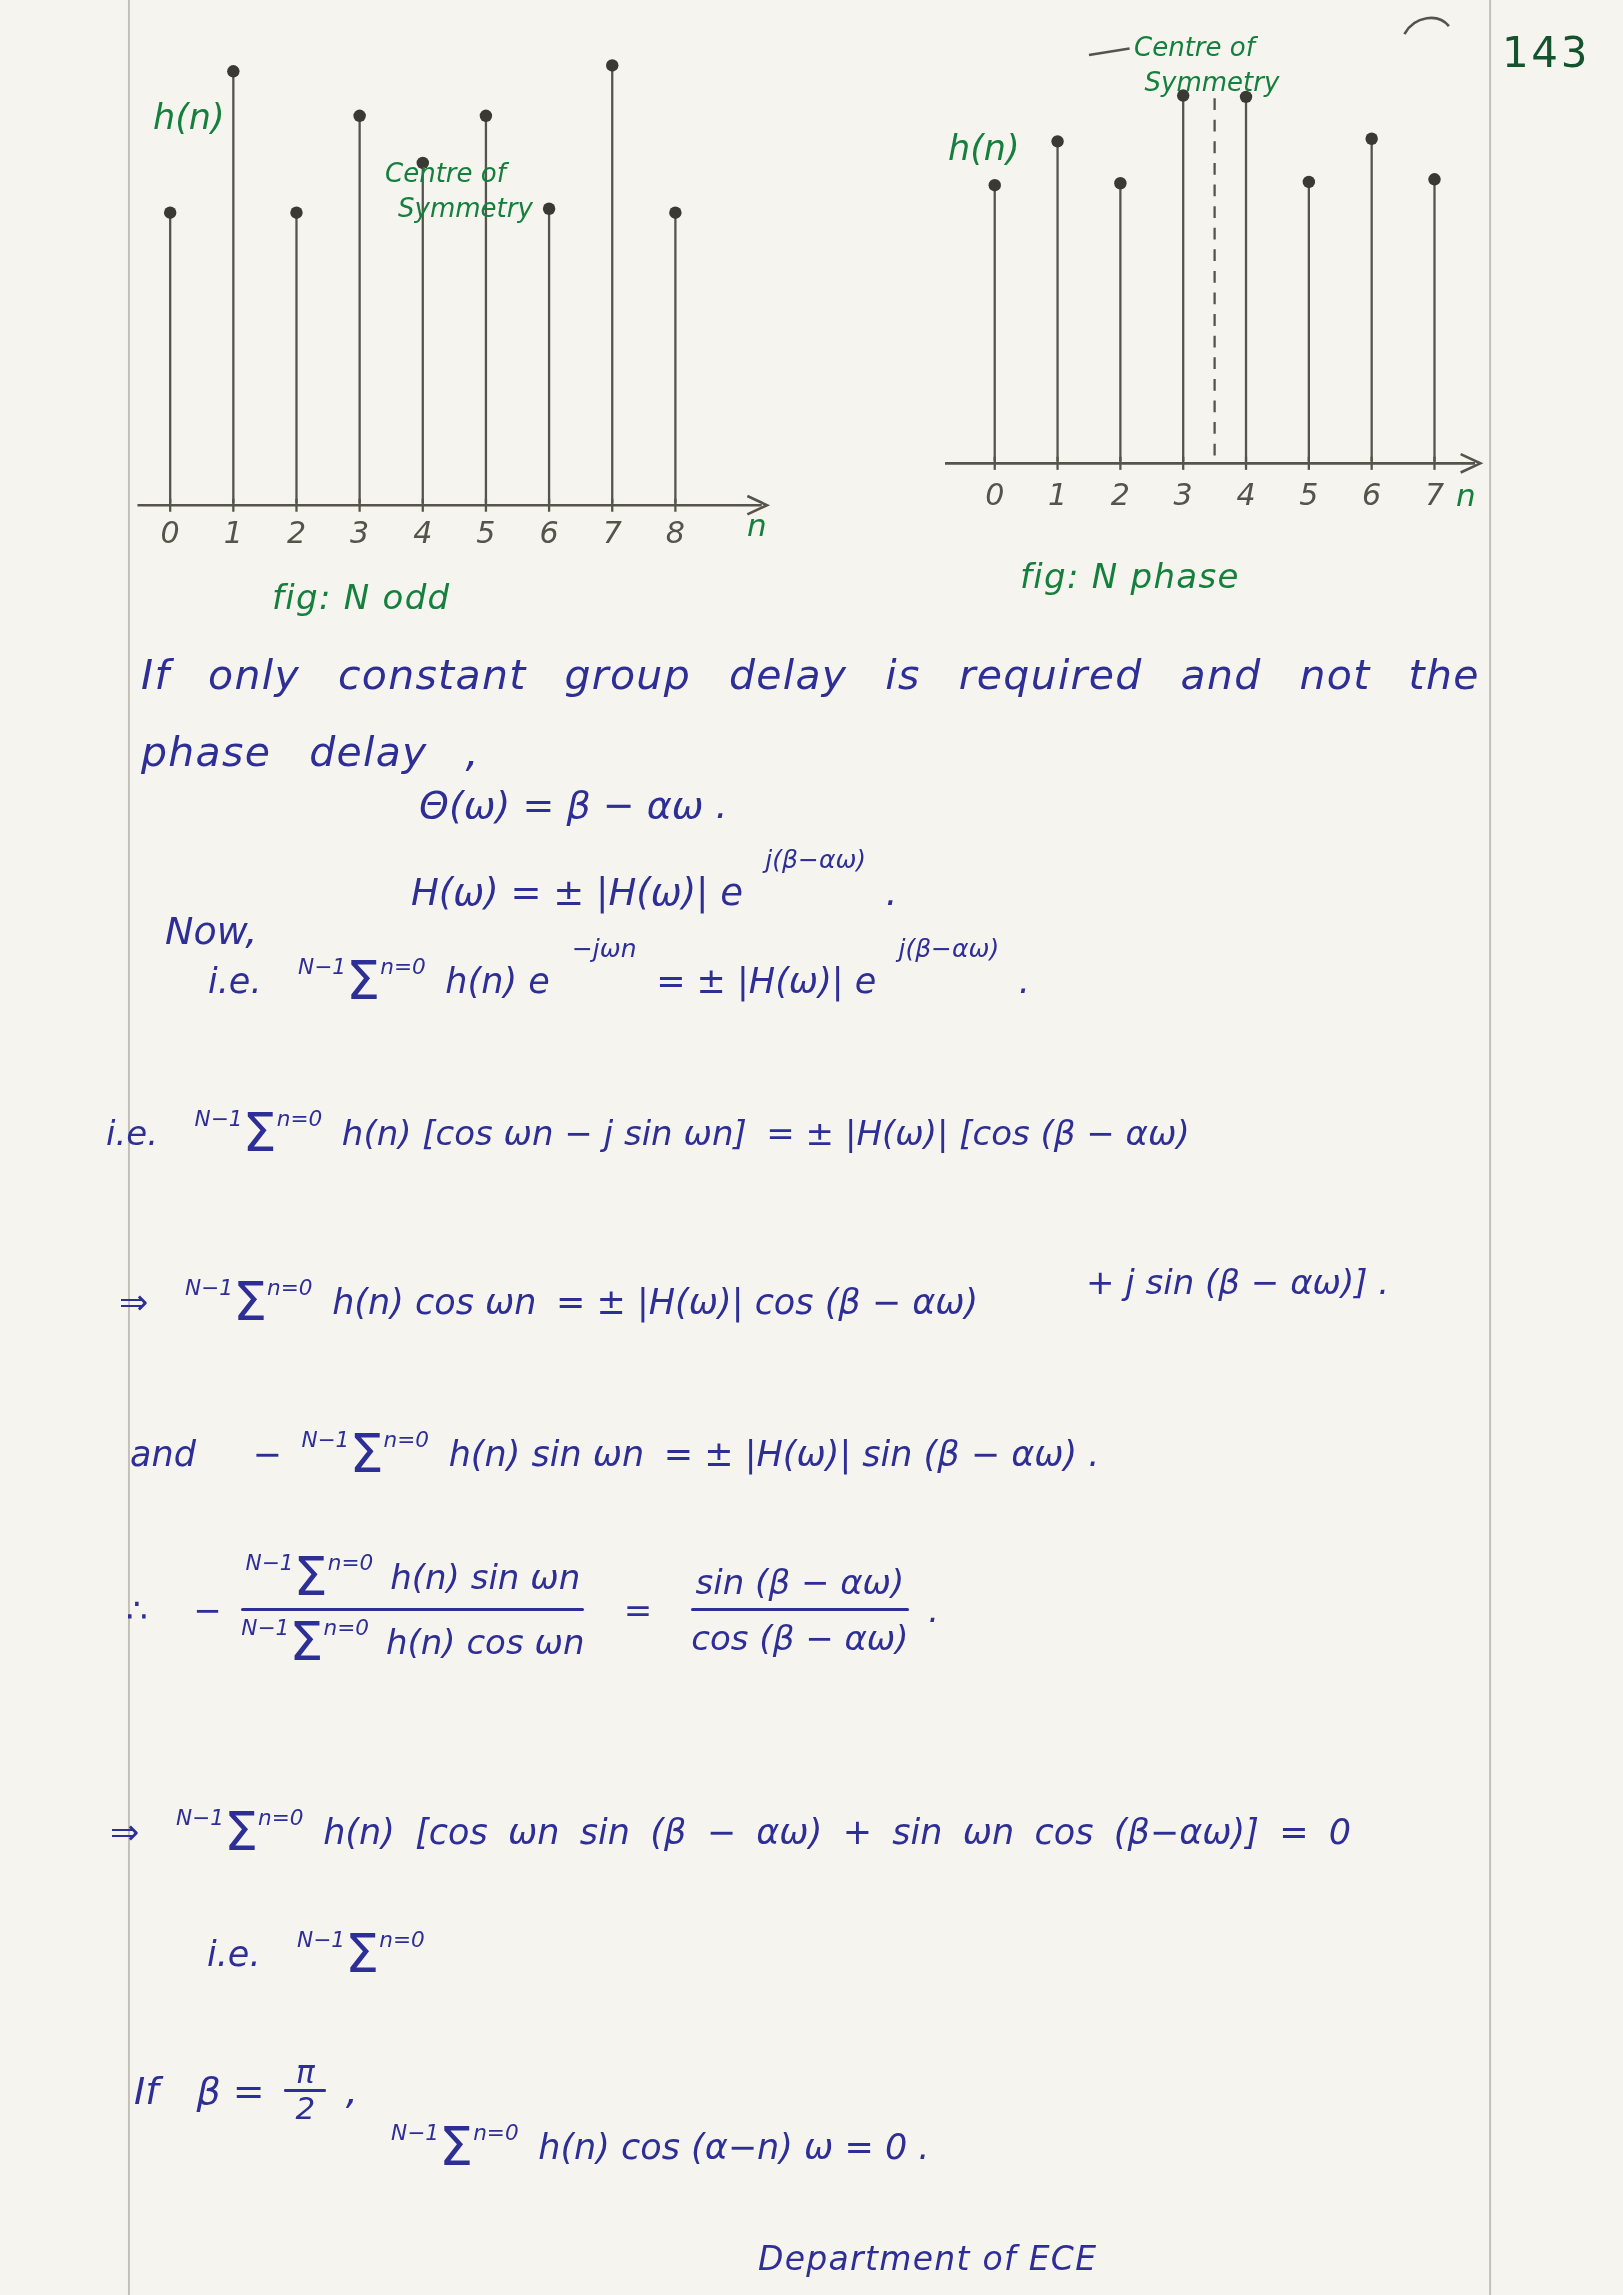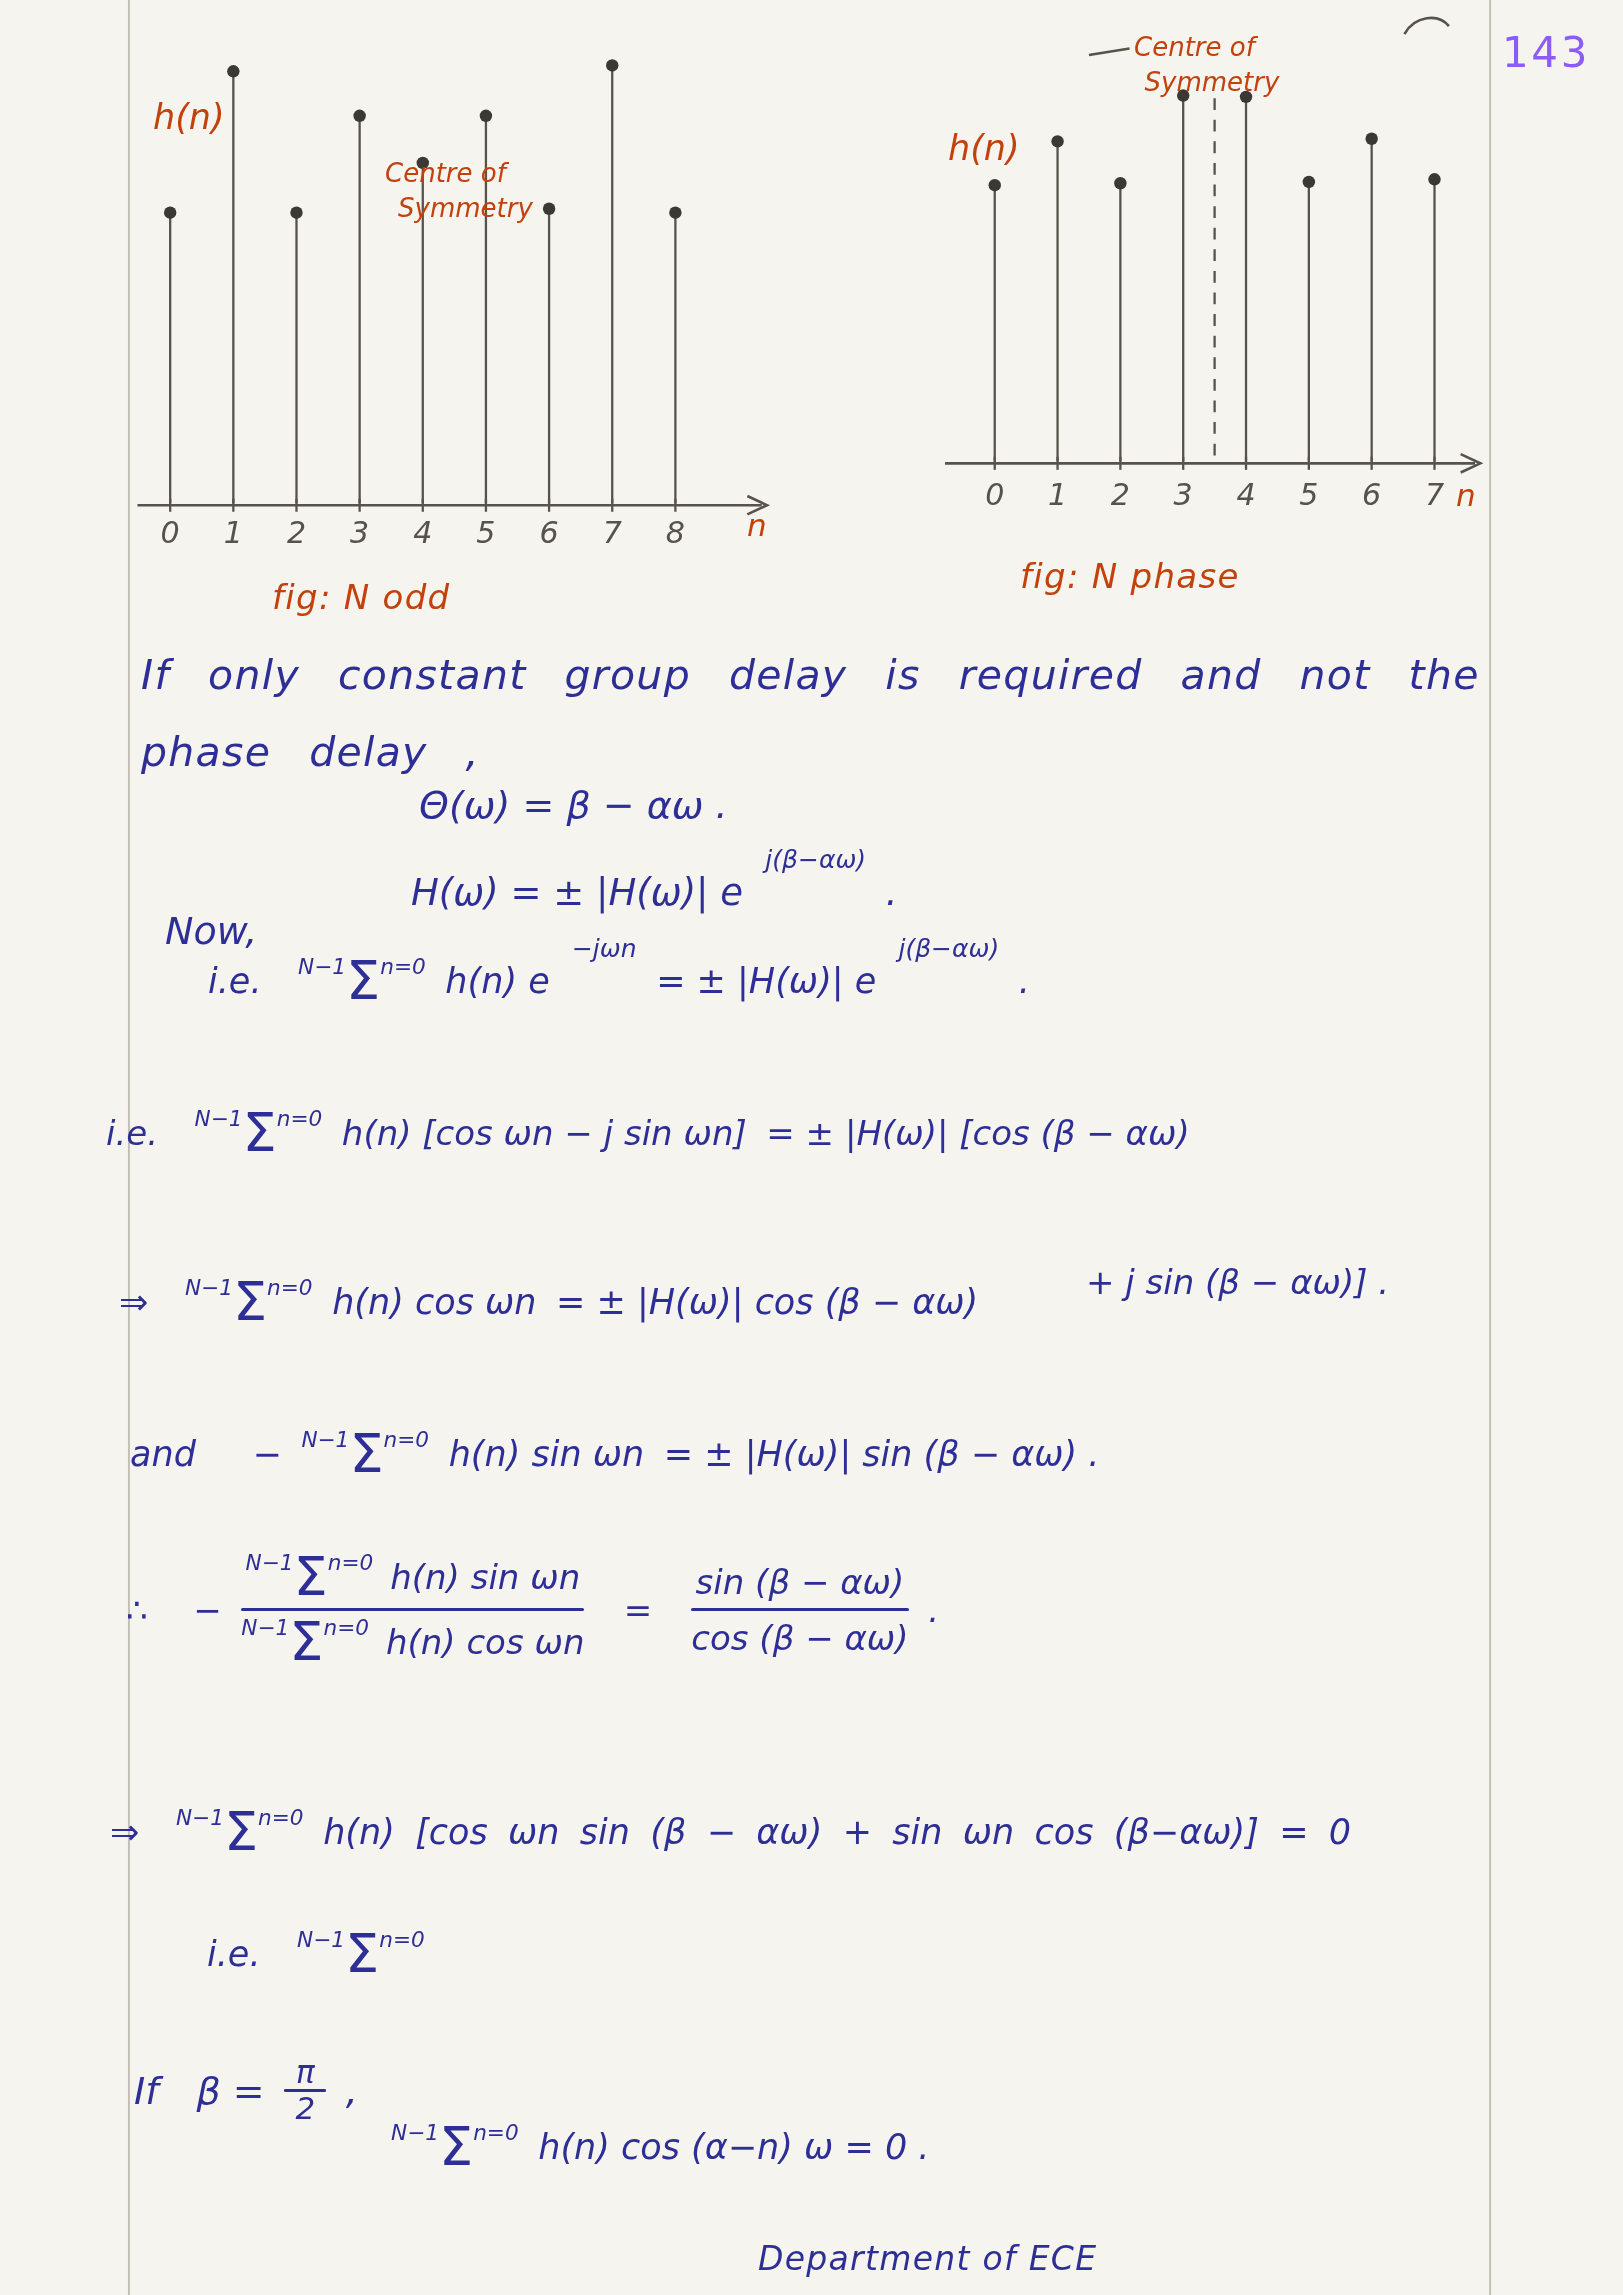--- a/index.html
+++ b/index.html
@@ -5,39 +5,39 @@
   html,body{margin:0;padding:0;background:#e8e6e0;}
   .page{
     position:relative; width:1623px; height:2295px;
     background:#f6f4ee;
     font-family:"DejaVu Sans", sans-serif;
     overflow:hidden;
   }
   .underlay{position:absolute;left:0;top:0;z-index:1;}
   .abs{position:absolute; z-index:3; white-space:nowrap;}
   .ink{color:#2e2e97; font-style:italic;}
-  .pencil{color:#c2410c; font-style:italic;}
+  .pencil{color:#15803d; font-style:italic;}
   .para{font-size:41px; word-spacing:23.6px; letter-spacing:1.3px;}
   .eqrow{display:flex; align-items:center; gap:19.6px; font-size:35px;}
   .eqrow .lbl{margin-right:17px;}
   .sum{display:inline-flex; flex-direction:row; line-height:0.95; font-style:italic;}
   .sum .lim{font-size:21.6px;}
   .sum .sym{font-size:54px; font-style:normal; line-height:0.9;}
   .sup{display:inline-block; transform:translateY(-33px); font-size:25px; margin-left:2.6px;}
   .frac{display:inline-flex; flex-direction:column; align-items:center; gap:6.5px;}
   .frac .row{display:flex; align-items:center; gap:17px;}
   .frac .bar{height:3.3px; background:#2e2e97; width:100%; border-radius:2px;}
   .smallfrac{display:inline-flex; flex-direction:column; align-items:center; gap:1.3px; line-height:1;}
   .smallfrac .bar{height:2.6px; background:#2e2e97; width:42px; border-radius:1.3px;}
   .smallfrac span{font-size:31px;}
   .fig-label{font-size:35px;}
   .fig-annot{font-size:26px; line-height:1.35; white-space:nowrap;}
   .fig-caption{font-size:34px; letter-spacing:1.3px;}
   .axis-n{font-size:31px;}
-  .pageno{font-size:42px; color:#8b5cf6; letter-spacing:2.6px;}
+  .pageno{font-size:42px; color:#14532d; letter-spacing:2.6px;}
   .footer{font-size:33px; letter-spacing:1.3px;}
 </style>
 </head>
 <body>
 
 <div class="page">
 
   <svg class="underlay" id="fig-svg" width="1623" height="2295" viewBox="0 0 2480 3507">
       <line x1="197" y1="0" x2="197" y2="3507" stroke="#c3bfb7" stroke-width="3"></line>
       <line x1="2277" y1="0" x2="2277" y2="3507" stroke="#c3bfb7" stroke-width="3"></line>

